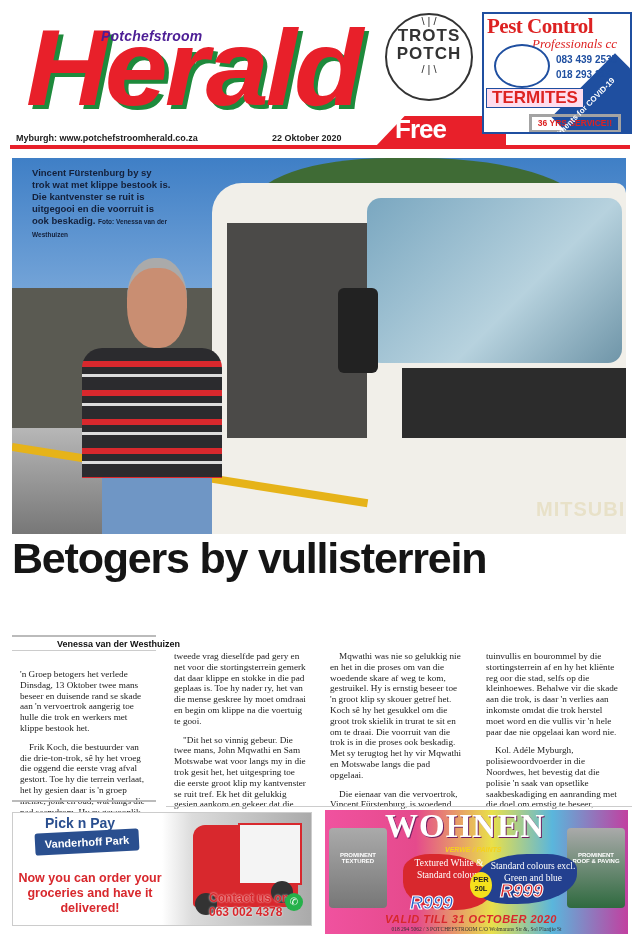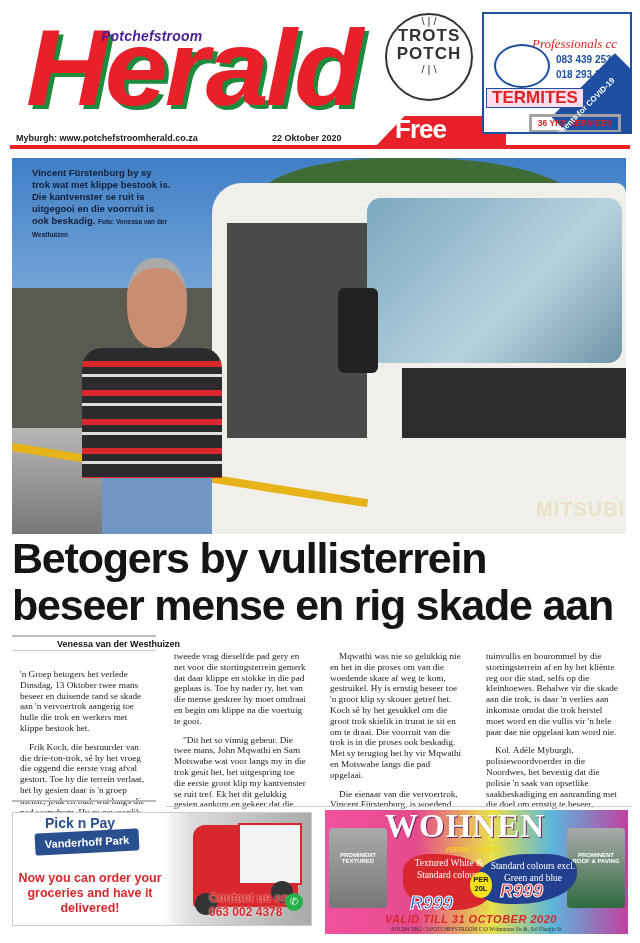--- a/index.html
+++ b/index.html
@@ -96,20 +96,21 @@
 
   <div class="trots">
     <div class="rays">\ | /</div>
     <div class="l">TROTS</div>
     <div class="l">POTCH</div>
     <div class="rays">/ | \</div>
   </div>
 
   <div class="pest">
     <div class="covid"></div>
+    <div class="t1">Pest Control</div>
     <div class="t2">Professionals cc</div>
     <div class="bug"></div>
     <div class="ph" style="top:40px">083 439 2535</div>
     <div class="ph" style="top:55px">018 293 2261</div>
     <div class="term">TERMITES</div>
     <div class="yrs">36 YRS SERVICE!!</div>
     <div class="covtxt">Treatments for COVID-19</div>
   </div>
 </div>
 
@@ -128,21 +129,20 @@
   <div class="man-legs"></div>
   <div class="mits">MITSUBIS</div>
   <div class="caption">
     <span>Vincent Fürstenburg by sy trok wat met klippe bestook is. Die kantvenster se ruit is uitgegooi en die voorruit is ook beskadig.</span>
     <span class="credit">Foto: Venessa van der Westhuizen</span>
   </div>
 </div>
 
 <div class="headline">
   <div>Betogers by vullisterrein</div>
-  <div>beseer mense en rig skade aan</div>
 </div>
 
 <div class="byline-rule"></div>
 <div class="byline">Venessa van der Westhuizen</div>
 <div class="byline-rule2"></div>
 
 <div class="col col1">
   <p>'n Groep betogers het verlede Dinsdag, 13 Oktober twee mans beseer en duisende rand se skade aan 'n vervoertrok aangerig toe hulle die trok en werkers met klippe bestook het.</p>
   <p class="ind">Frik Koch, die bestuurder van die drie-ton-trok, sê hy het vroeg die oggend die eerste vrag afval gestort. Toe hy die terrein verlaat, het hy gesien daar is 'n groep mense, jonk en oud, wat langs die pad saamdrom. Hy ry gewoonlik met Albert Luthuliweg, verby Promosa na die stortingsterrein.</p>
   <p class="ind">Omstreeks 13:00 het hy met 'n</p>

